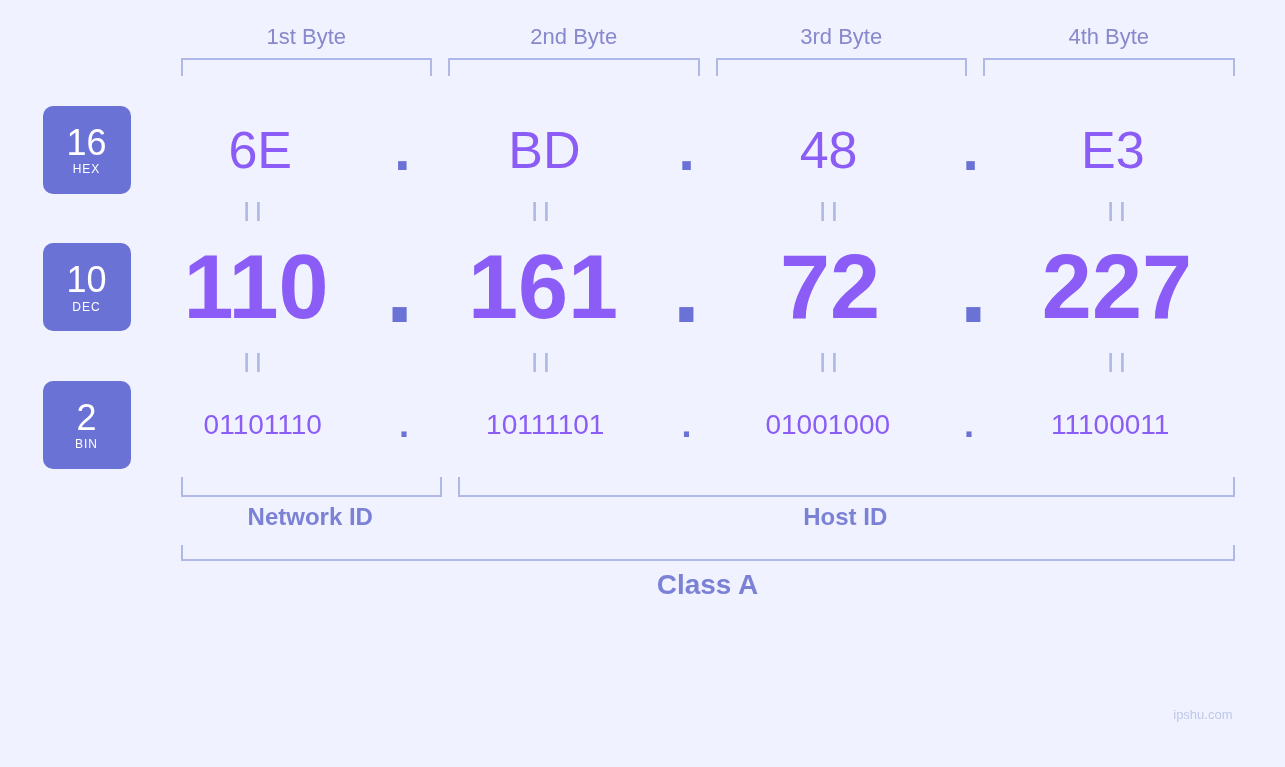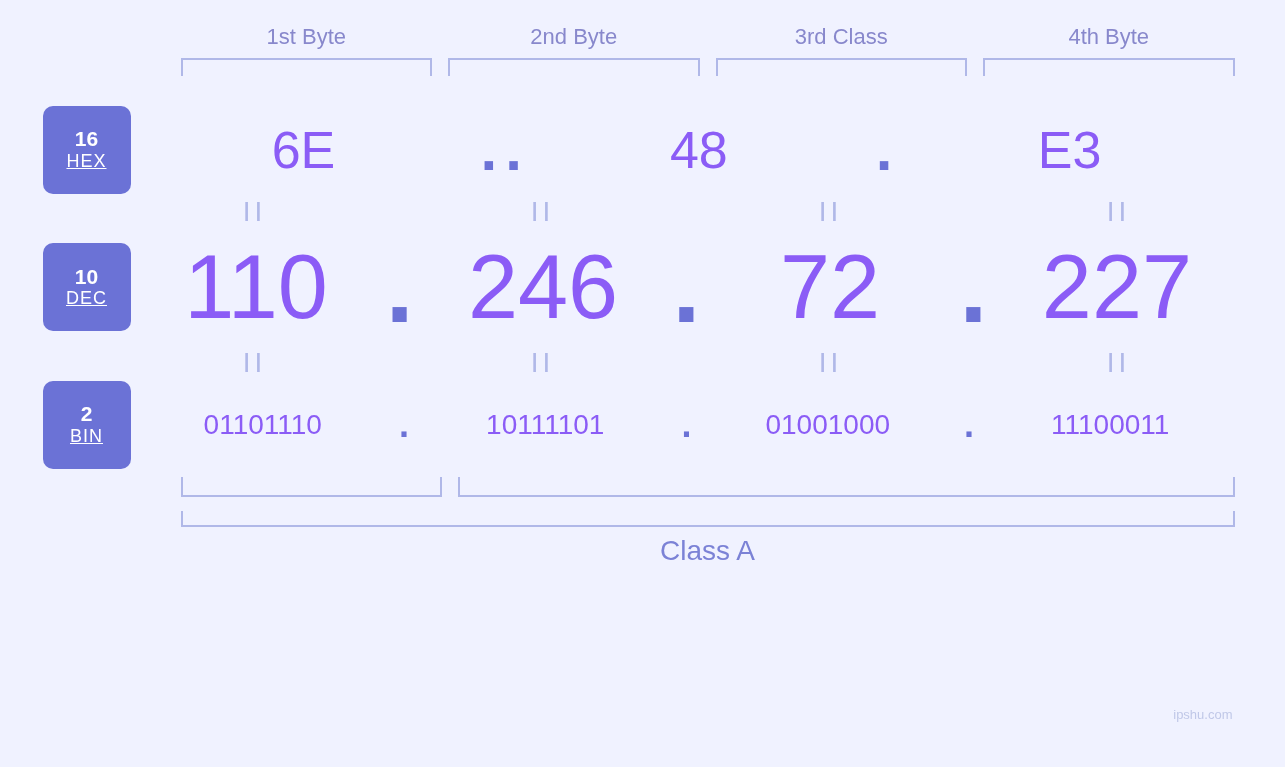--- a/index.html
+++ b/index.html
@@ -71,30 +71,29 @@
       border-radius: 10px;
       display: flex;
       flex-direction: column;
       align-items: center;
       justify-content: center;
       color: white;
       flex-shrink: 0;
     }
 
     .base-badge .base-num {
-      font-size: 21px;
-      font-weight: bold;
+      font-size: 36px;
+      font-weight: normal;
       line-height: 1.1;
       text-align: center;
     }
 
     .base-badge .base-label {
-      font-size: 18px;
+      font-size: 12px;
       letter-spacing: 1px;
-      text-decoration: underline;
     }
 
     
     .values-row {
       display: flex;
       flex: 1;
       align-items: center;
       justify-content: space-around;
     }
 
@@ -103,21 +102,21 @@
       text-align: center;
       color: #8b5cf6;
     }
 
     .byte-value.hex {
       font-size: 52px;
     }
 
     .byte-value.dec {
       font-size: 90px;
-      font-weight: normal;
+      font-weight: bold;
     }
 
     .byte-value.bin {
       font-size: 28px;
     }
 
     .dot {
       color: #6b72d6;
       font-size: 60px;
       font-weight: bold;
@@ -219,21 +218,21 @@
       border-left: 2px solid #b0b8e8;
       border-right: 2px solid #b0b8e8;
       height: 16px;
       margin: 0 8px;
     }
 
     .class-label {
       text-align: center;
       color: #7b82d6;
       font-size: 28px;
-      font-weight: normal;
+      font-weight: bold;
       margin-top: 8px;
     }
 
     .watermark {
       position: absolute;
       bottom: 22px;
       right: 10px;
       color: #c0c8e8;
       font-size: 13px;
     }
@@ -244,39 +243,40 @@
     }
   </style>
 </head>
 <body>
 
 <div class="container">
 
   <div class="byte-headers">
     <div class="byte-header">1st Byte</div>
     <div class="byte-header">2nd Byte</div>
-    <div class="byte-header">3rd Class</div>
+    <div class="byte-header">3rd Byte</div>
     <div class="byte-header">4th Byte</div>
   </div>
 
   <div class="bracket-row">
     <div class="bracket"></div>
     <div class="bracket"></div>
     <div class="bracket"></div>
     <div class="bracket"></div>
   </div>
 
   <div class="row">
     <div class="base-badge">
       <span class="base-num">16</span>
       <span class="base-label">HEX</span>
     </div>
     <div class="values-row">
       <div class="byte-value hex">6E</div>
       <div class="dot">.</div>
+      <div class="byte-value hex">BD</div>
       <div class="dot">.</div>
       <div class="byte-value hex">48</div>
       <div class="dot">.</div>
       <div class="byte-value hex">E3</div>
     </div>
   </div>
 
   <div class="row">
     <div class="spacer-badge"></div>
     <div class="equals-row">
@@ -291,21 +291,21 @@
   </div>
 
   <div class="row">
     <div class="base-badge">
       <span class="base-num">10</span>
       <span class="base-label">DEC</span>
     </div>
     <div class="values-row">
       <div class="byte-value dec">110</div>
       <div class="dot dec">.</div>
-      <div class="byte-value dec">246</div>
+      <div class="byte-value dec">161</div>
       <div class="dot dec">.</div>
       <div class="byte-value dec">72</div>
       <div class="dot dec">.</div>
       <div class="byte-value dec">227</div>
     </div>
   </div>
 
   <div class="row">
     <div class="spacer-badge"></div>
     <div class="equals-row">
@@ -333,20 +333,24 @@
       <div class="dot bin">.</div>
       <div class="byte-value bin">11100011</div>
     </div>
   </div>
 
   <div class="bottom-brackets">
     <div class="network-bracket"></div>
     <div class="host-bracket"></div>
   </div>
 
+  <div class="network-host-labels">
+    <div class="network-label">Network ID</div>
+    <div class="host-label">Host ID</div>
+  </div>
 
   <div class="class-section">
     <div class="class-bracket-line"></div>
     <div class="class-label">Class A</div>
   </div>
 
   <div class="watermark">ipshu.com</div>
 
 </div>
 

